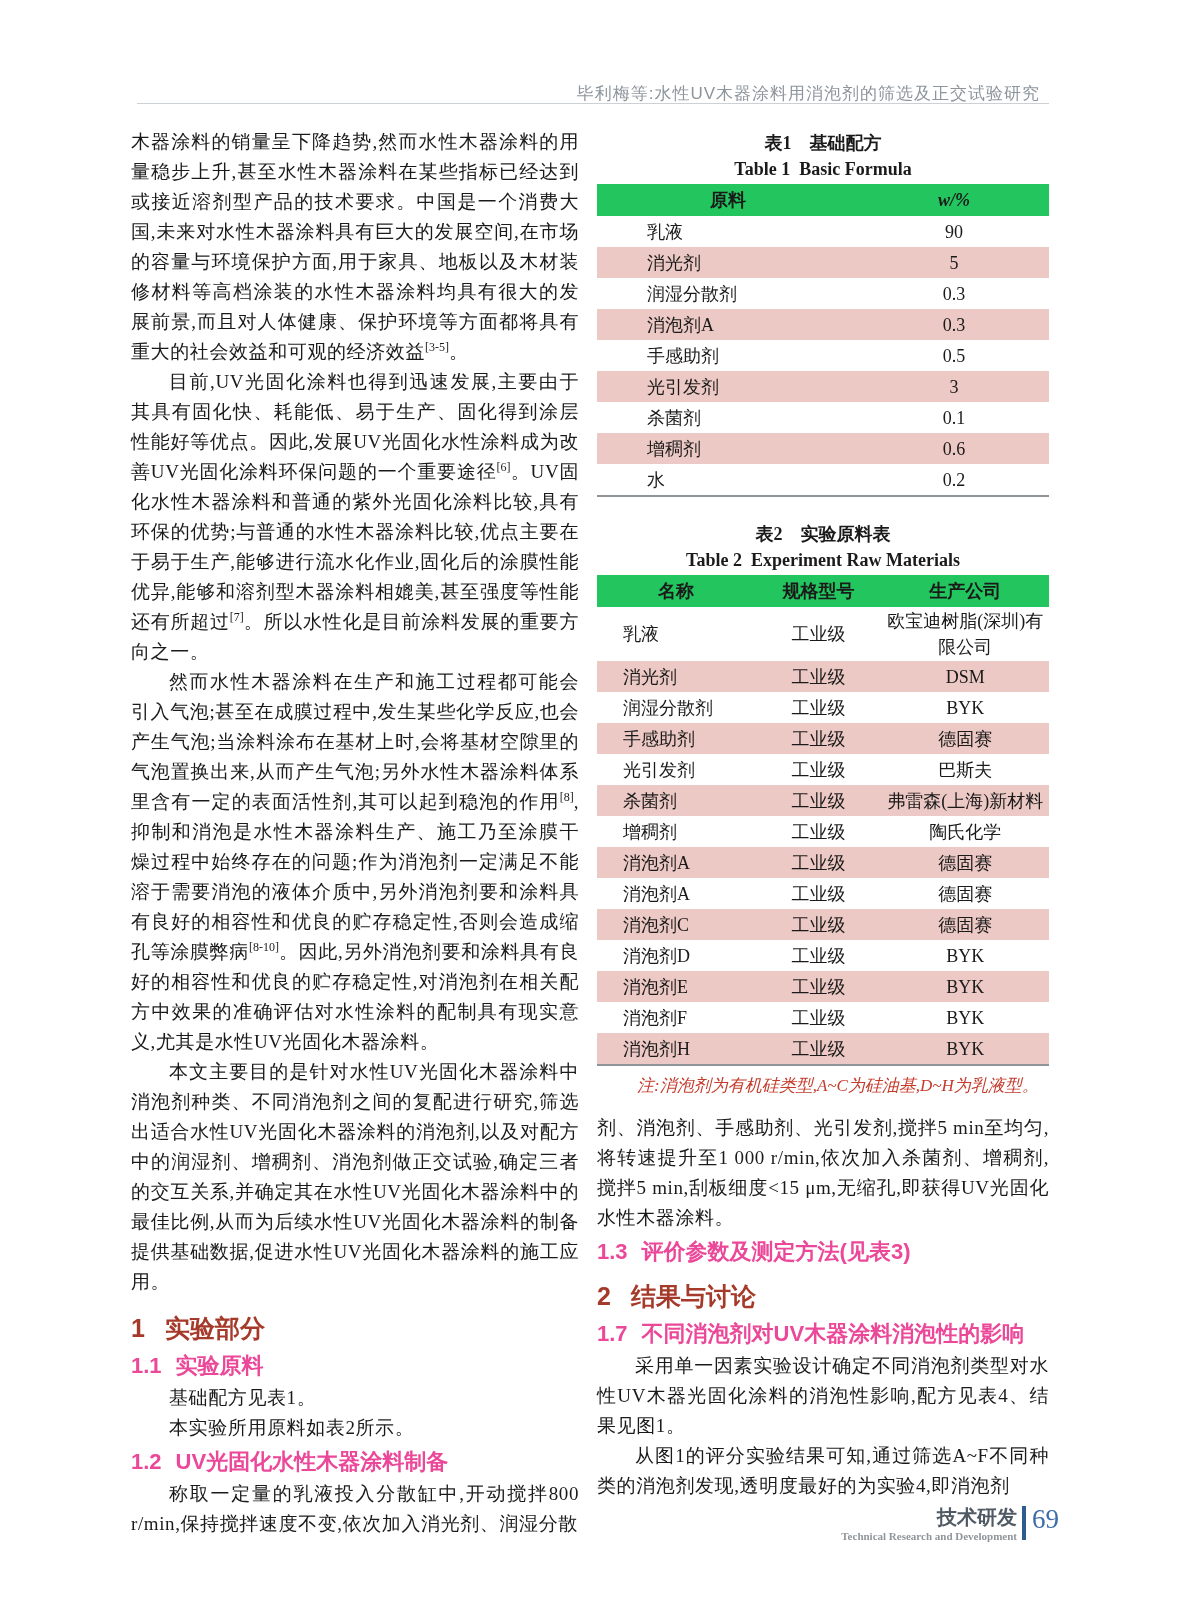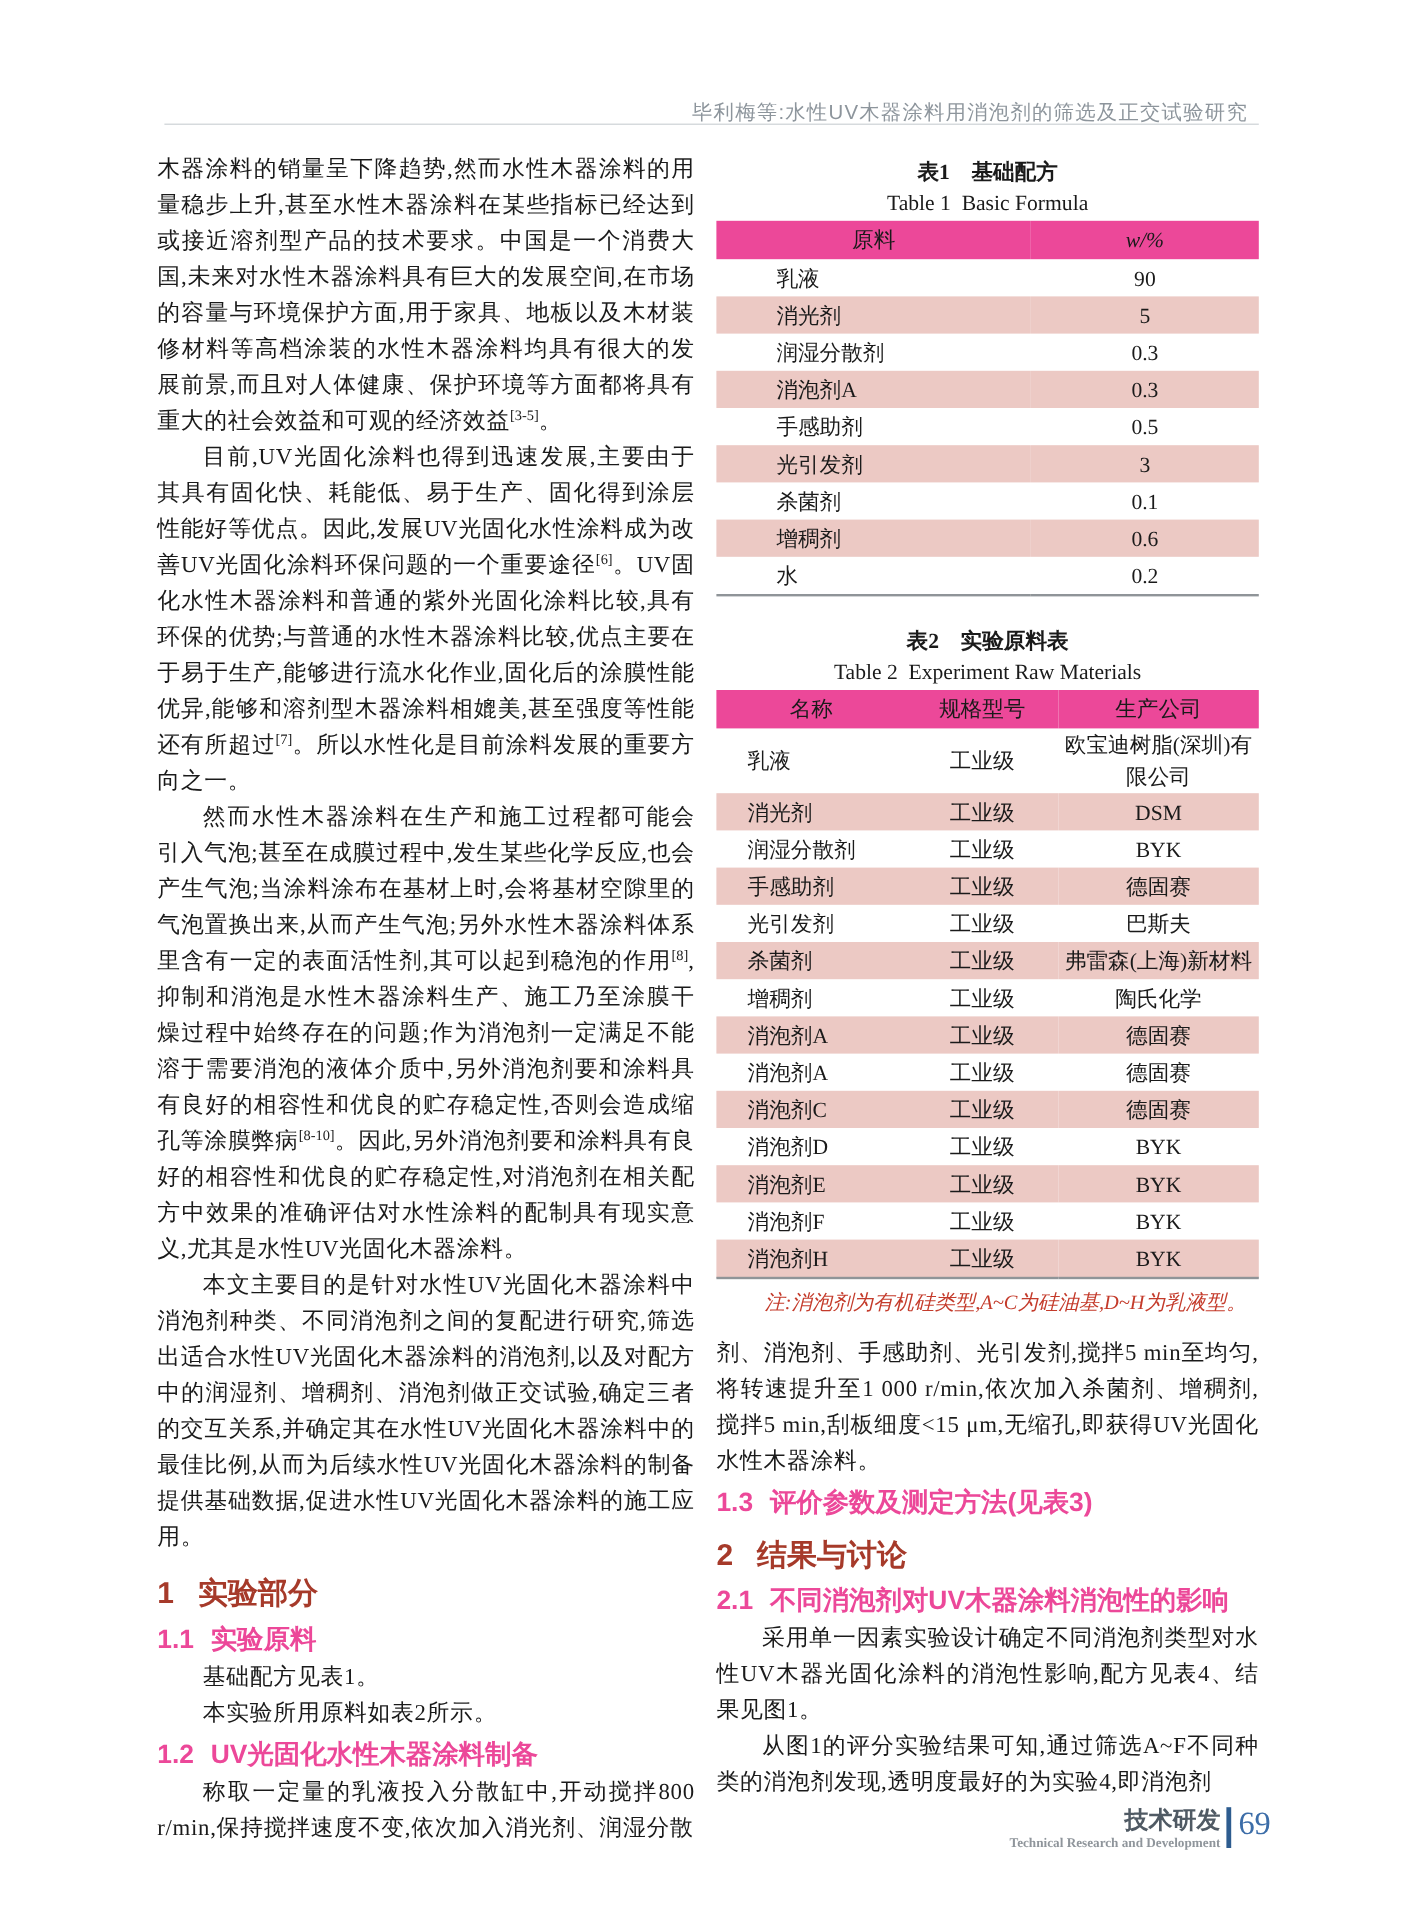--- a/index.html
+++ b/index.html
@@ -23,23 +23,23 @@
   .h1red{margin:16px 0 10px 0;font-family:"Liberation Sans","DejaVu Sans",sans-serif;
          font-weight:bold;font-size:25px;line-height:30px;color:#a63a2a;letter-spacing:0;}
   .h1red .num{margin-right:20px;}
   .h2red{margin:6px 0 4px 0;font-family:"Liberation Sans","DejaVu Sans",sans-serif;
          font-weight:bold;font-size:22px;line-height:26px;color:#ec4899;letter-spacing:0;}
   .h2red .num{margin-right:14px;}
 
   
   .table-block{margin-bottom:24px;}
   .caption-cn{text-align:center;font-weight:bold;font-size:18px;line-height:26px;letter-spacing:0;}
-  .caption-en{text-align:center;font-weight:normal;font-size:18px;line-height:26px;letter-spacing:0;}
+  .caption-en{text-align:center;font-weight:bold;font-size:18px;line-height:26px;letter-spacing:0;}
   table{width:100%;border-collapse:collapse;font-size:18px;margin-top:2px;letter-spacing:0;}
-  thead th{background:#ec4899;font-weight:normal;height:32px;text-align:center;padding:0 4px;}
+  thead th{background:#22c55e;font-weight:bold;height:32px;text-align:center;padding:0 4px;}
   tbody td{height:29px;padding:1px 4px;line-height:26px;}
   tbody tr:nth-child(even){background:#ecc9c4;}
   table.t1 tbody td:first-child{text-align:left;padding-left:50px;}
   table.t1 tbody td:last-child{text-align:center;}
   table.t1 col.c1{width:58%;} table.t1 col.c2{width:42%;}
   table.t1 thead th:last-child{font-style:italic;font-family:"Liberation Serif","DejaVu Serif",serif;}
   table.t2 tbody td:first-child{text-align:left;padding-left:26px;}
   table.t2 tbody td:nth-child(2),table.t2 tbody td:nth-child(3){text-align:center;}
   table.t2 col.c1{width:35%;} table.t2 col.c2{width:28%;} table.t2 col.c3{width:37%;}
   table{border-bottom:2px solid #8f9498;}
@@ -232,21 +232,21 @@
     </div>
 
     <p class="para"><span>剂、消泡剂、手感助剂、光引发剂,搅拌5 min至均匀,将转速提升至1 000 r/min,依次加入杀菌剂、增稠剂,搅拌5 min,刮板细度&lt;15 μm,无缩孔,即获得UV光固化水性木器涂料。</span></p>
     <div class="h2red">
       <span class="num">1.3</span><span>评价参数及测定方法(见表3)</span>
     </div>
     <div class="h1red">
       <span class="num">2</span><span>结果与讨论</span>
     </div>
     <div class="h2red">
-      <span class="num">2.1</span><span>不同消泡剂对UV木器涂料消泡性的影响</span>
+      <span class="num">1.7</span><span>不同消泡剂对UV木器涂料消泡性的影响</span>
     </div>
     <p class="para indent"><span>采用单一因素实验设计确定不同消泡剂类型对水性UV木器光固化涂料的消泡性影响,配方见表4、结果见图1。</span></p>
     <p class="para indent"><span>从图1的评分实验结果可知,通过筛选A~F不同种类的消泡剂发现,透明度最好的为实验4,即消泡剂</span></p>
   </div>
 
   <div class="footer-cn">技术研发</div>
   <div class="footer-en">Technical Research and Development</div>
   <div class="footer-bar"></div>
   <div class="footer-num">69</div>
 

